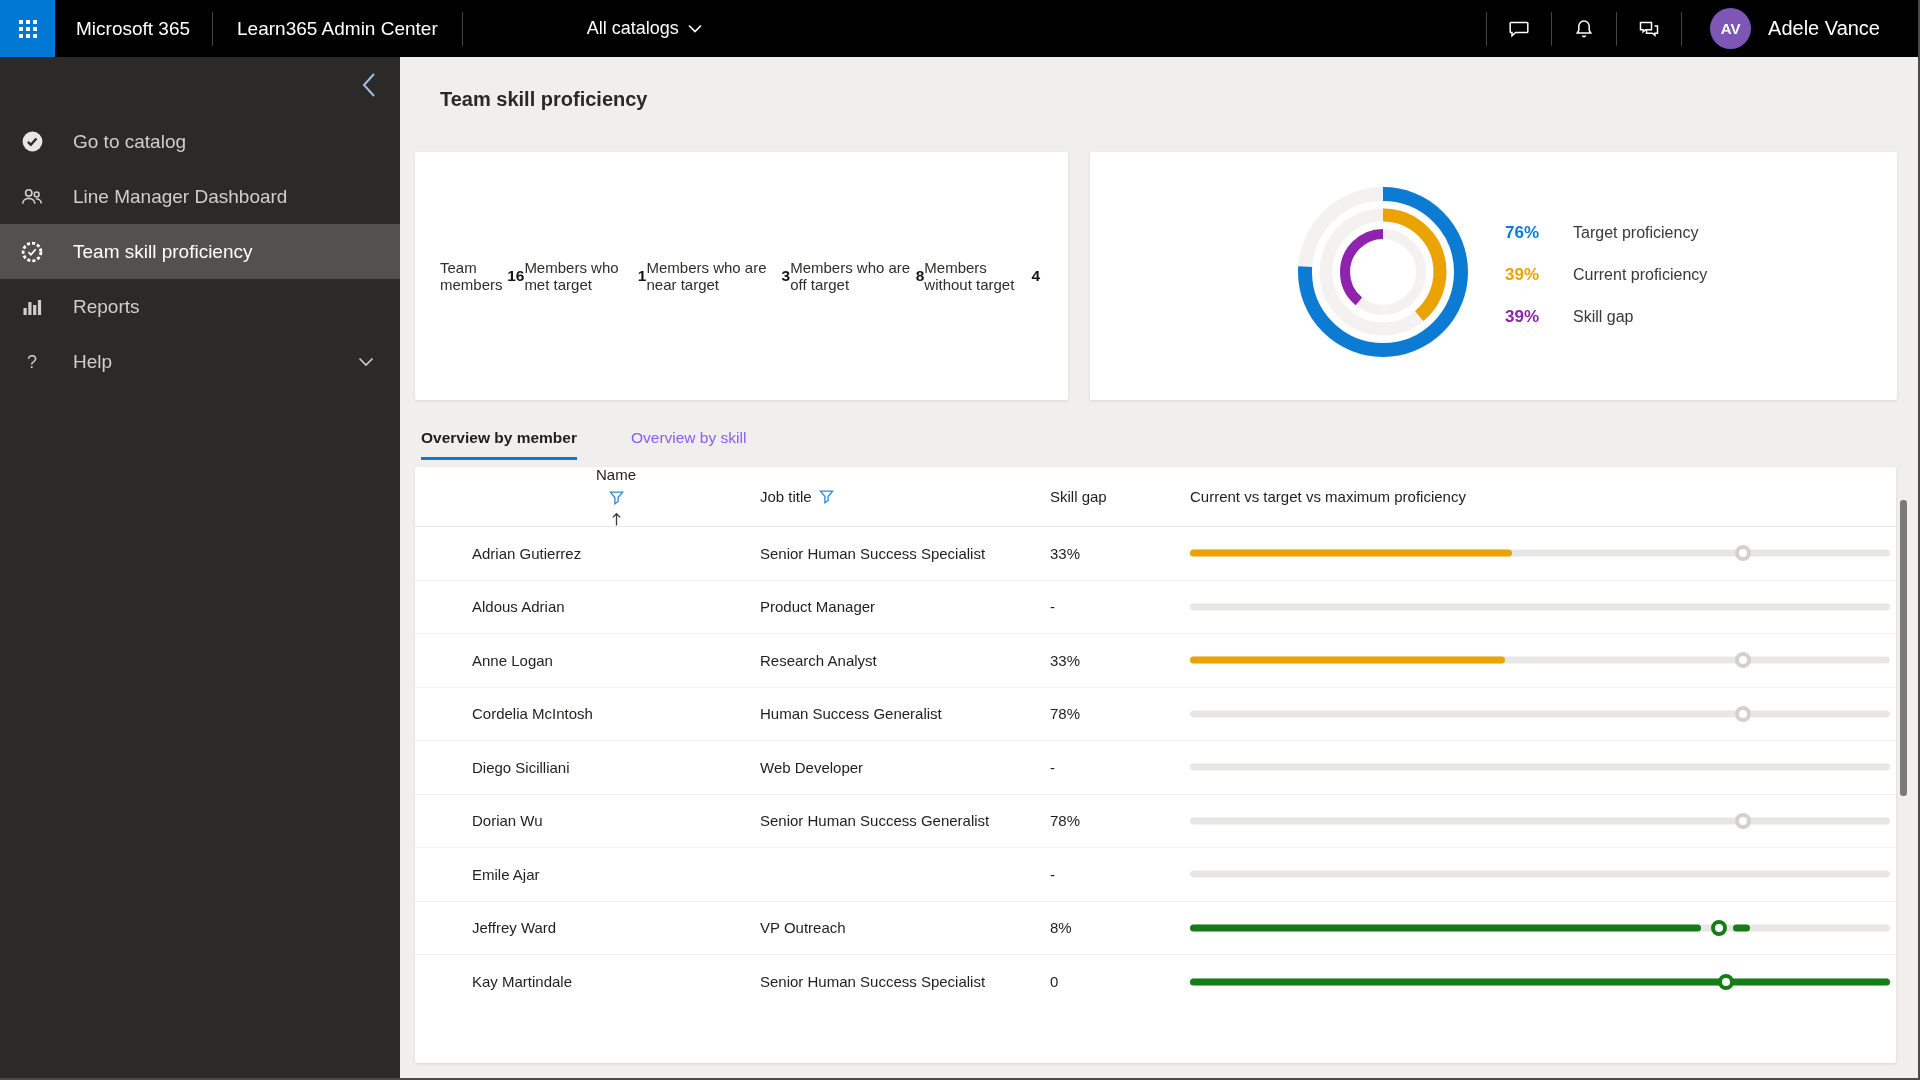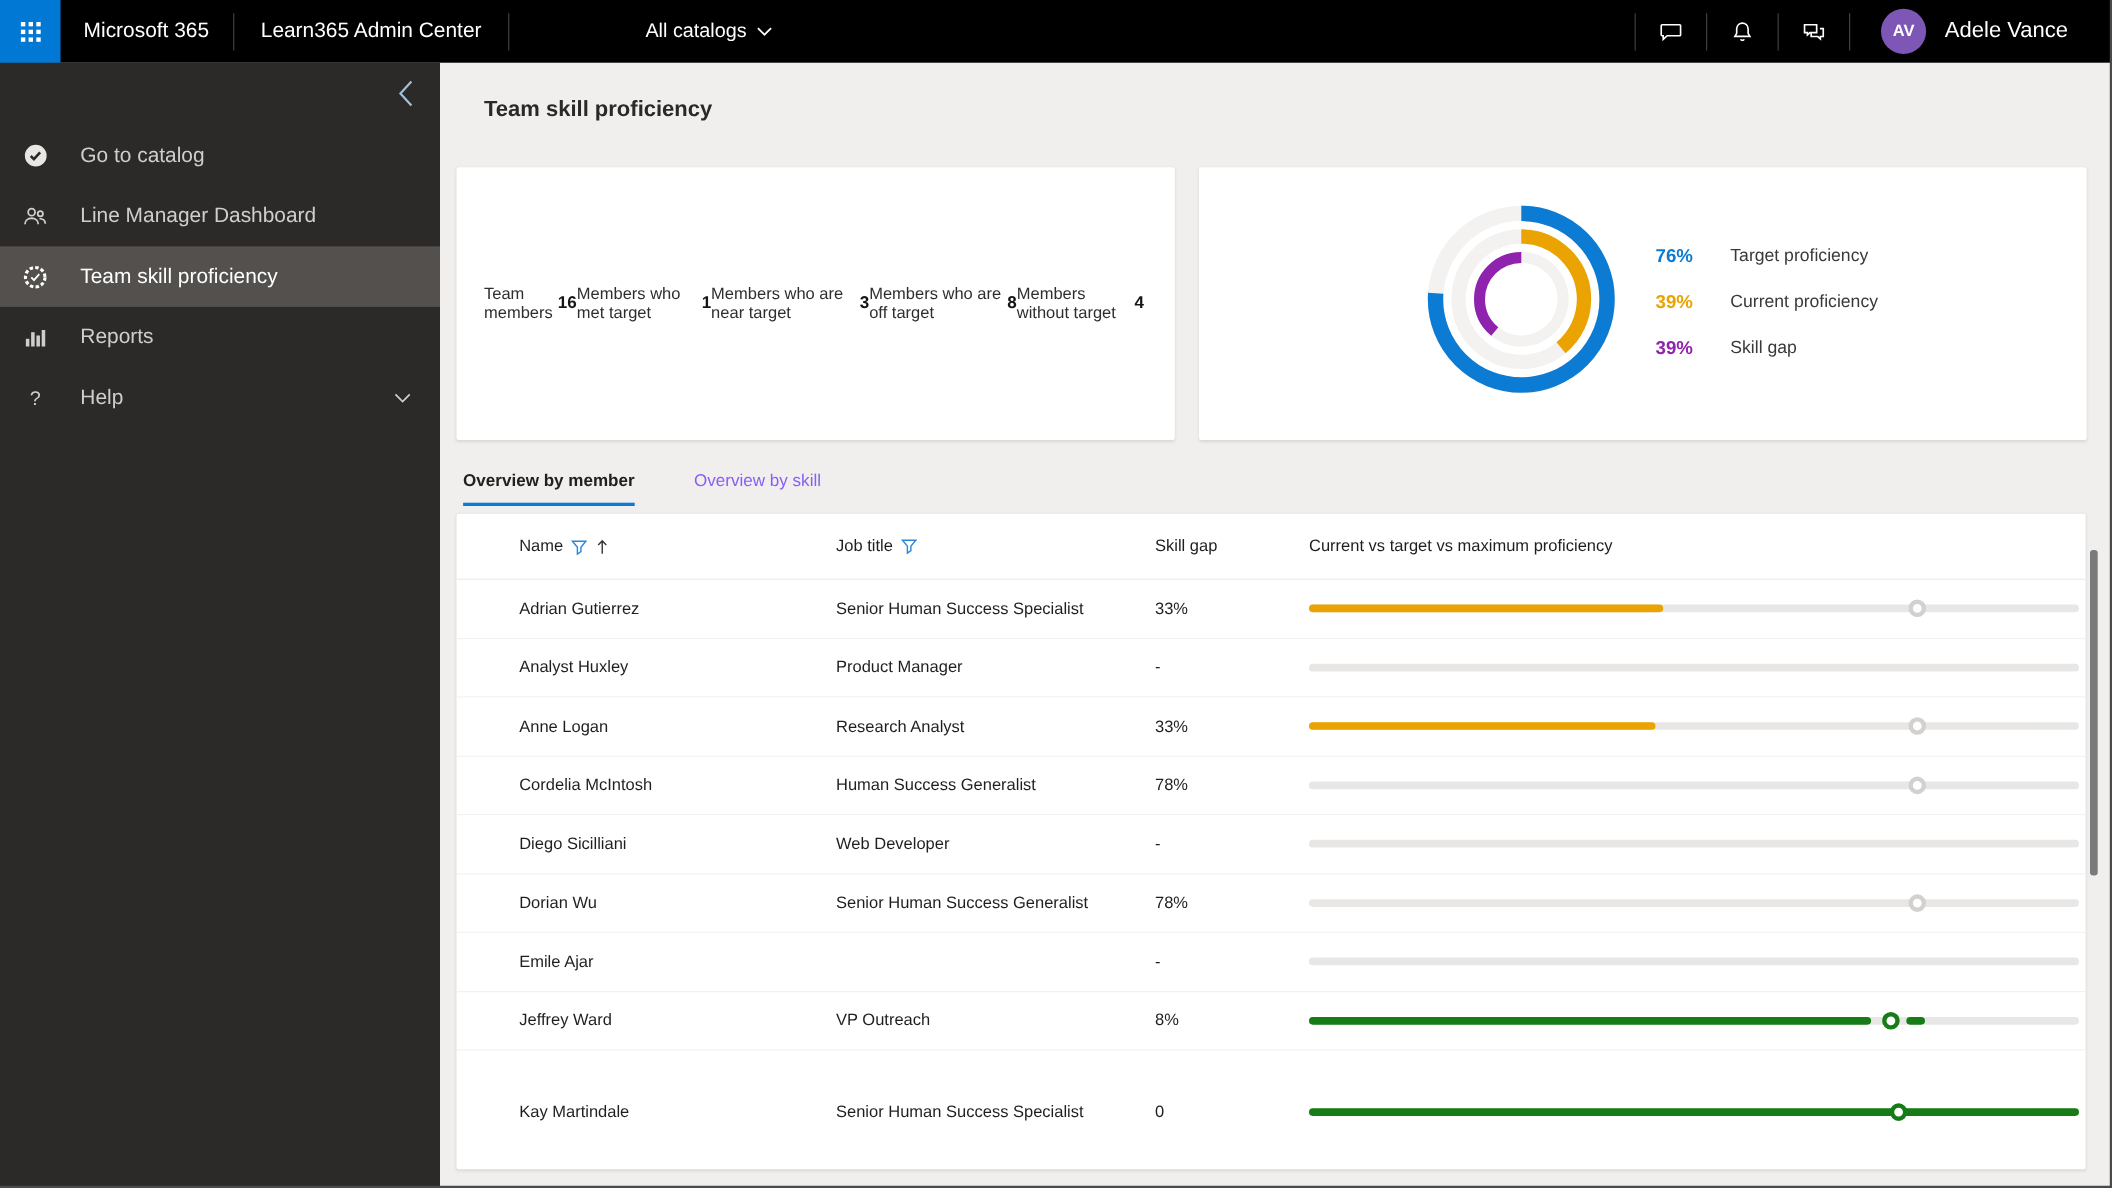--- a/index.html
+++ b/index.html
@@ -51,27 +51,27 @@
   .legend-label { font-size:16px; color:#3a3938; margin-left:6px; }
 
   .tabs { position:absolute; left:21px; top:371px; display:flex; }
   .tab { position:relative; background:none; border:none; font-family:inherit; font-size:15.5px; color:#8b5cf6; padding:0 0 12px 0; margin-right:54px; cursor:pointer; line-height:20px; }
   .tab.active { font-weight:600; color:#22211f; }
   .tab.active::after { content:""; position:absolute; left:0; right:0; bottom:0; height:3px; background:#0b7bd4; }
 
   
   .table-card { position:absolute; left:15px; top:410px; width:1481px; height:596px; background:#fff; border-radius:2px; box-shadow:0 1px 3px rgba(0,0,0,.10); overflow:hidden; }
   .thead { display:flex; align-items:center; height:60px; padding-left:57px; font-size:15px; color:#1f1e1d; border-bottom:1px solid #ebeae9; }
-  .h-name { width:288px; display:flex; align-items:flex-end; gap:7px; }
+  .h-name { width:288px; display:flex; align-items:center; gap:7px;flex-direction:column; }
   .h-job  { width:290px; display:flex; align-items:center; gap:7px; }
   .h-gap  { width:140px; }
   .h-bar  { flex:1; }
   .funnel, .sort-arrow { cursor:pointer; display:inline-flex; }
   .trow { display:flex; align-items:center; height:53.5px; padding-left:57px; font-size:15px; color:#201f1e; border-bottom:1px solid #f2f1f0; }
-  .trow:last-child { border-bottom:none;margin-top:29px; }
+  .trow:last-child { border-bottom:none; }
   .c-name { width:288px; }
   .c-job  { width:290px; }
   .c-gap  { width:140px; }
   .c-bar  { flex:1; position:relative; height:100%; margin-right:6px; }
   .bar-track { position:absolute; left:0; right:0; top:50%; transform:translateY(-50%); height:7px; border-radius:4px; background:#e8e7e5; }
   .bar-fill, .bar-dash { position:absolute; top:50%; transform:translateY(-50%); height:7px; border-radius:4px; display:none; }
   .bar-marker { position:absolute; top:50%; width:8px; height:8px; border-radius:50%; background:#fff; border:4.5px solid #d2d1d0; transform:translate(-50%,-50%); box-sizing:content-box; display:none; }
 
   .v-scrollbar { position:absolute; right:13px; top:443px; width:7px; height:296px; background:#7a7a7a; border-radius:3px; cursor:pointer; z-index:20; }
 </style>
@@ -296,21 +296,21 @@
     <span class="c-gap">33%</span>
     <span class="c-bar">
       <span class="bar-track"></span>
       <span class="bar-fill" style="display: block; left: 0px; width: 46%; background: rgb(234, 163, 0);"></span>
 
       <span class="bar-marker" style="display: block; left: 79%; border-color: rgb(210, 209, 208);"></span>
     </span>
   </div>
 
   <div class="trow">
-    <span class="c-name">Analyst Huxley</span>
+    <span class="c-name">Aldous Adrian</span>
     <span class="c-job">Product Manager</span>
     <span class="c-gap">-</span>
     <span class="c-bar">
       <span class="bar-track"></span>
 
     </span>
   </div>
 
   <div class="trow">
     <span class="c-name">Anne Logan</span>

